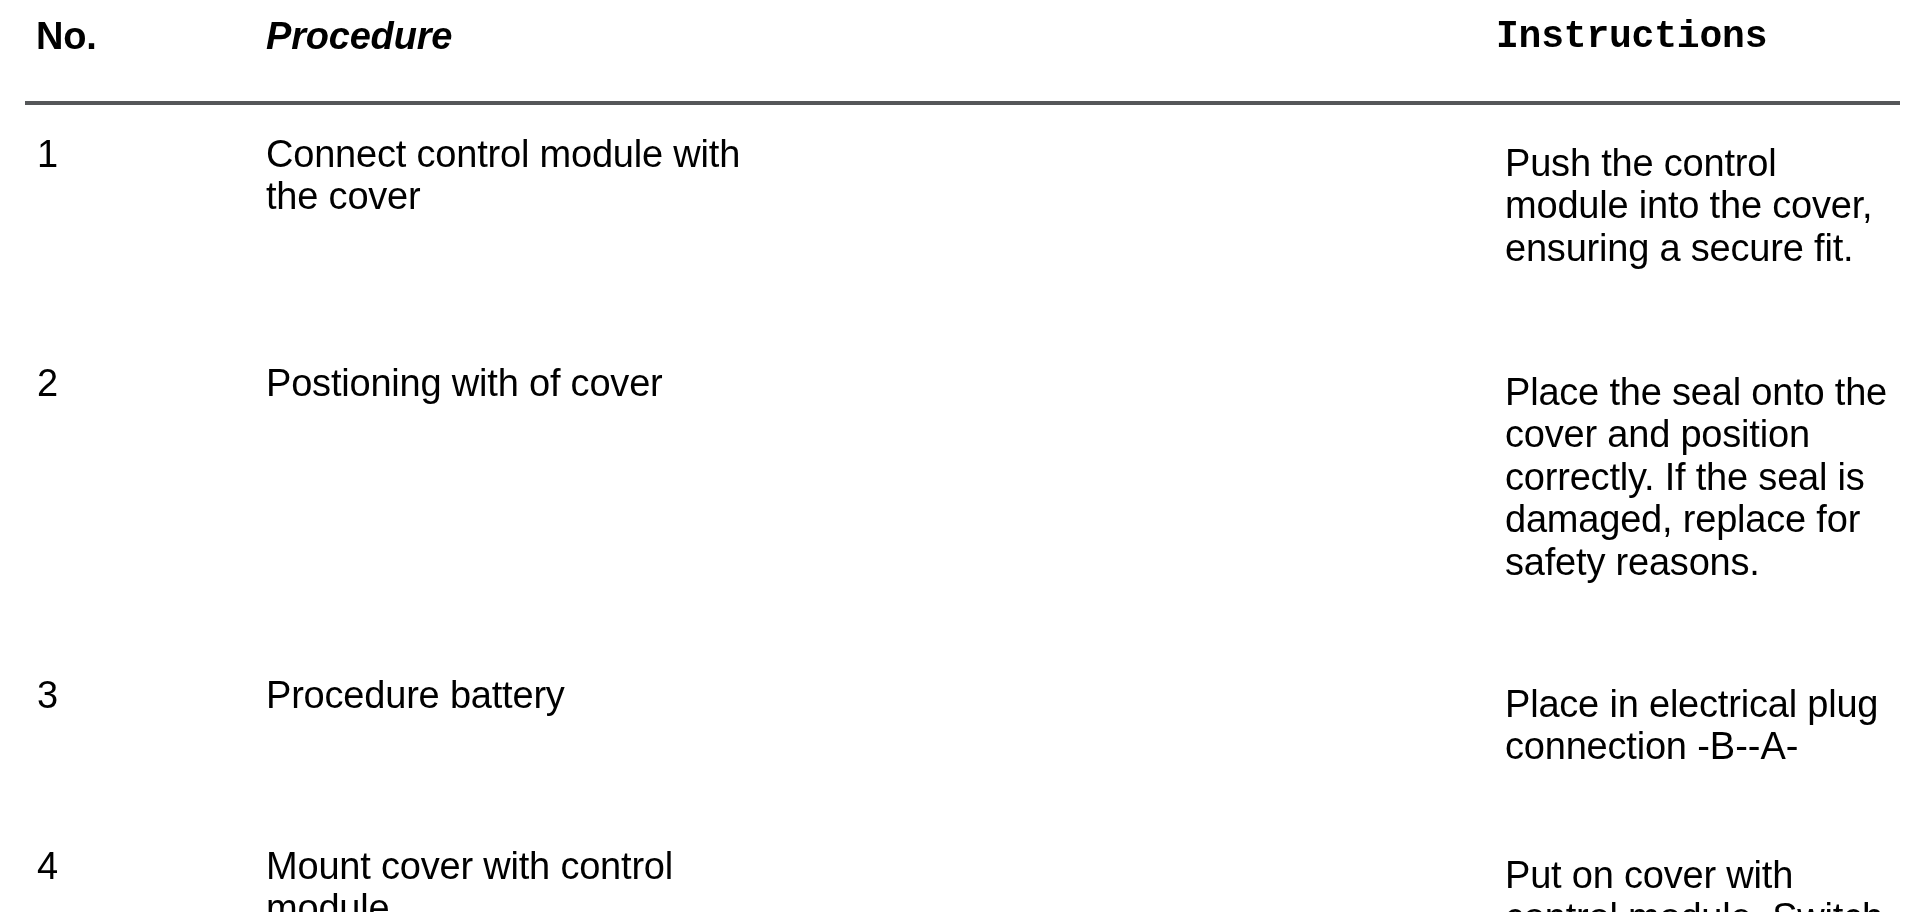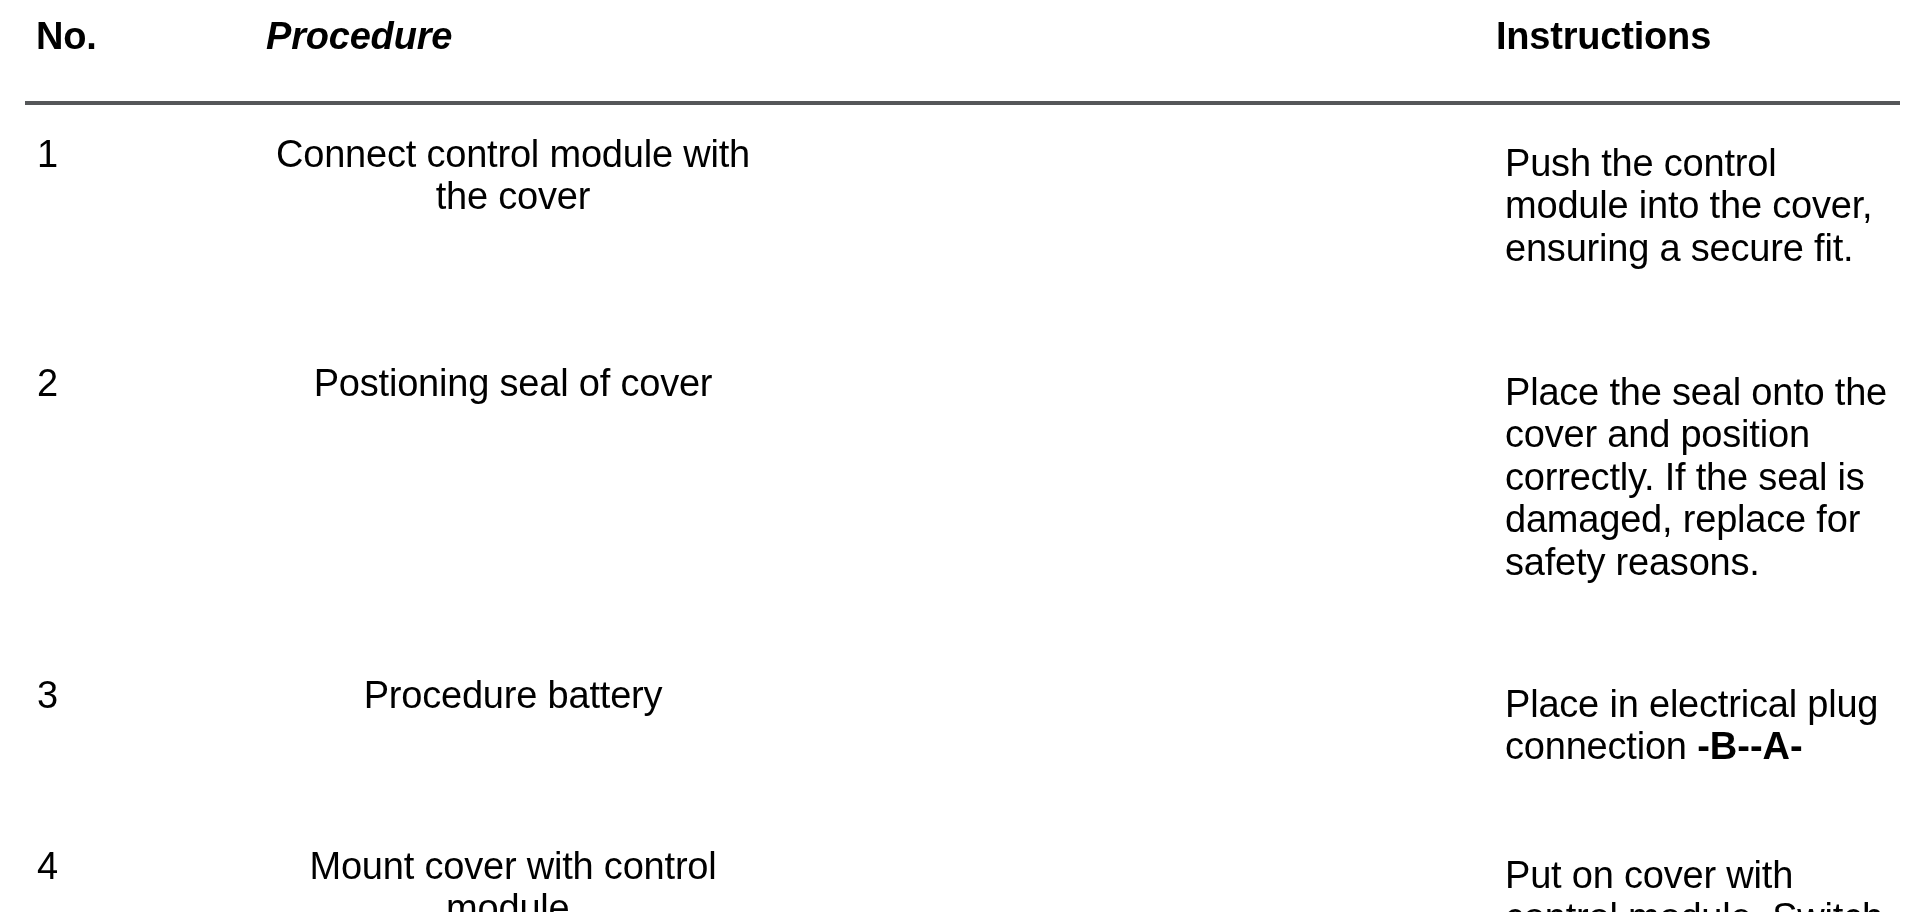--- a/index.html
+++ b/index.html
@@ -60,69 +60,69 @@
     line-height: 1.115;
     letter-spacing: -0.2px;
     padding: 0;
     font-stretch: condensed;
   }
 
   tbody tr td { padding-top: 22px; }
   tbody tr:first-child td { padding-top: 28px; }
 
   td.cell-no    { padding-left: 12px; }
-  td.cell-proc  { padding-left: 126px; text-align: center; }
+  td.cell-proc  { padding-left: 126px; }
   td.cell-instr { padding-left: 736px; }
 
   
   tr.row-1 td { padding-bottom: 62px; }
   tr.row-2 td { padding-bottom: 60px; }
   tr.row-3 td { padding-bottom: 46px; }
   tr.row-4 td { padding-bottom: 0; }
 
   .para { margin: 9px; }
 
   .designation {
-    font-weight: bold;
+    font-weight: normal;
     letter-spacing: 0;
   }
 </style>
 </head>
 <body>
 
 <div class="page">
 
   <table class="proc-table">
     <colgroup>
       <col class="col-no">
       <col class="col-proc">
       <col class="col-instr">
     </colgroup>
 
     <thead>
       <tr class="header-row">
         <th class="th-no" style="border-bottom-color: rgb(85, 87, 89);">No.</th>
         <th class="th-proc" style="border-bottom-color: rgb(85, 87, 89); font-style: italic;">Procedure</th>
-        <th class="th-instr" style="border-bottom-color: rgb(85, 87, 89);">Instructions</th>
+        <th class="th-instr" style="border-bottom-color: rgb(85, 87, 89); font-family: Liberation Mono, monospace;">Instructions</th>
       </tr>
     </thead>
 
     <tbody>
 
       <tr class="row-1">
         <td class="cell-no">1</td>
         <td class="cell-proc">Connect control module with the cover</td>
         <td class="cell-instr">
           <p class="para">Push the control module into the cover, ensuring a secure fit.</p>
         </td>
       </tr>
 
       <tr class="row-2">
         <td class="cell-no">2</td>
-        <td class="cell-proc">Postioning seal of cover</td>
+        <td class="cell-proc">Postioning with of cover</td>
         <td class="cell-instr">
           <p class="para">Place the seal onto the cover and position correctly. If the seal is damaged, replace for safety reasons.</p>
         </td>
       </tr>
 
       <tr class="row-3">
         <td class="cell-no">3</td>
         <td class="cell-proc">Procedure battery</td>
         <td class="cell-instr">
           <p class="para"><span>Place in electrical plug connection </span><span class="designation">-B--A-</span></p>

